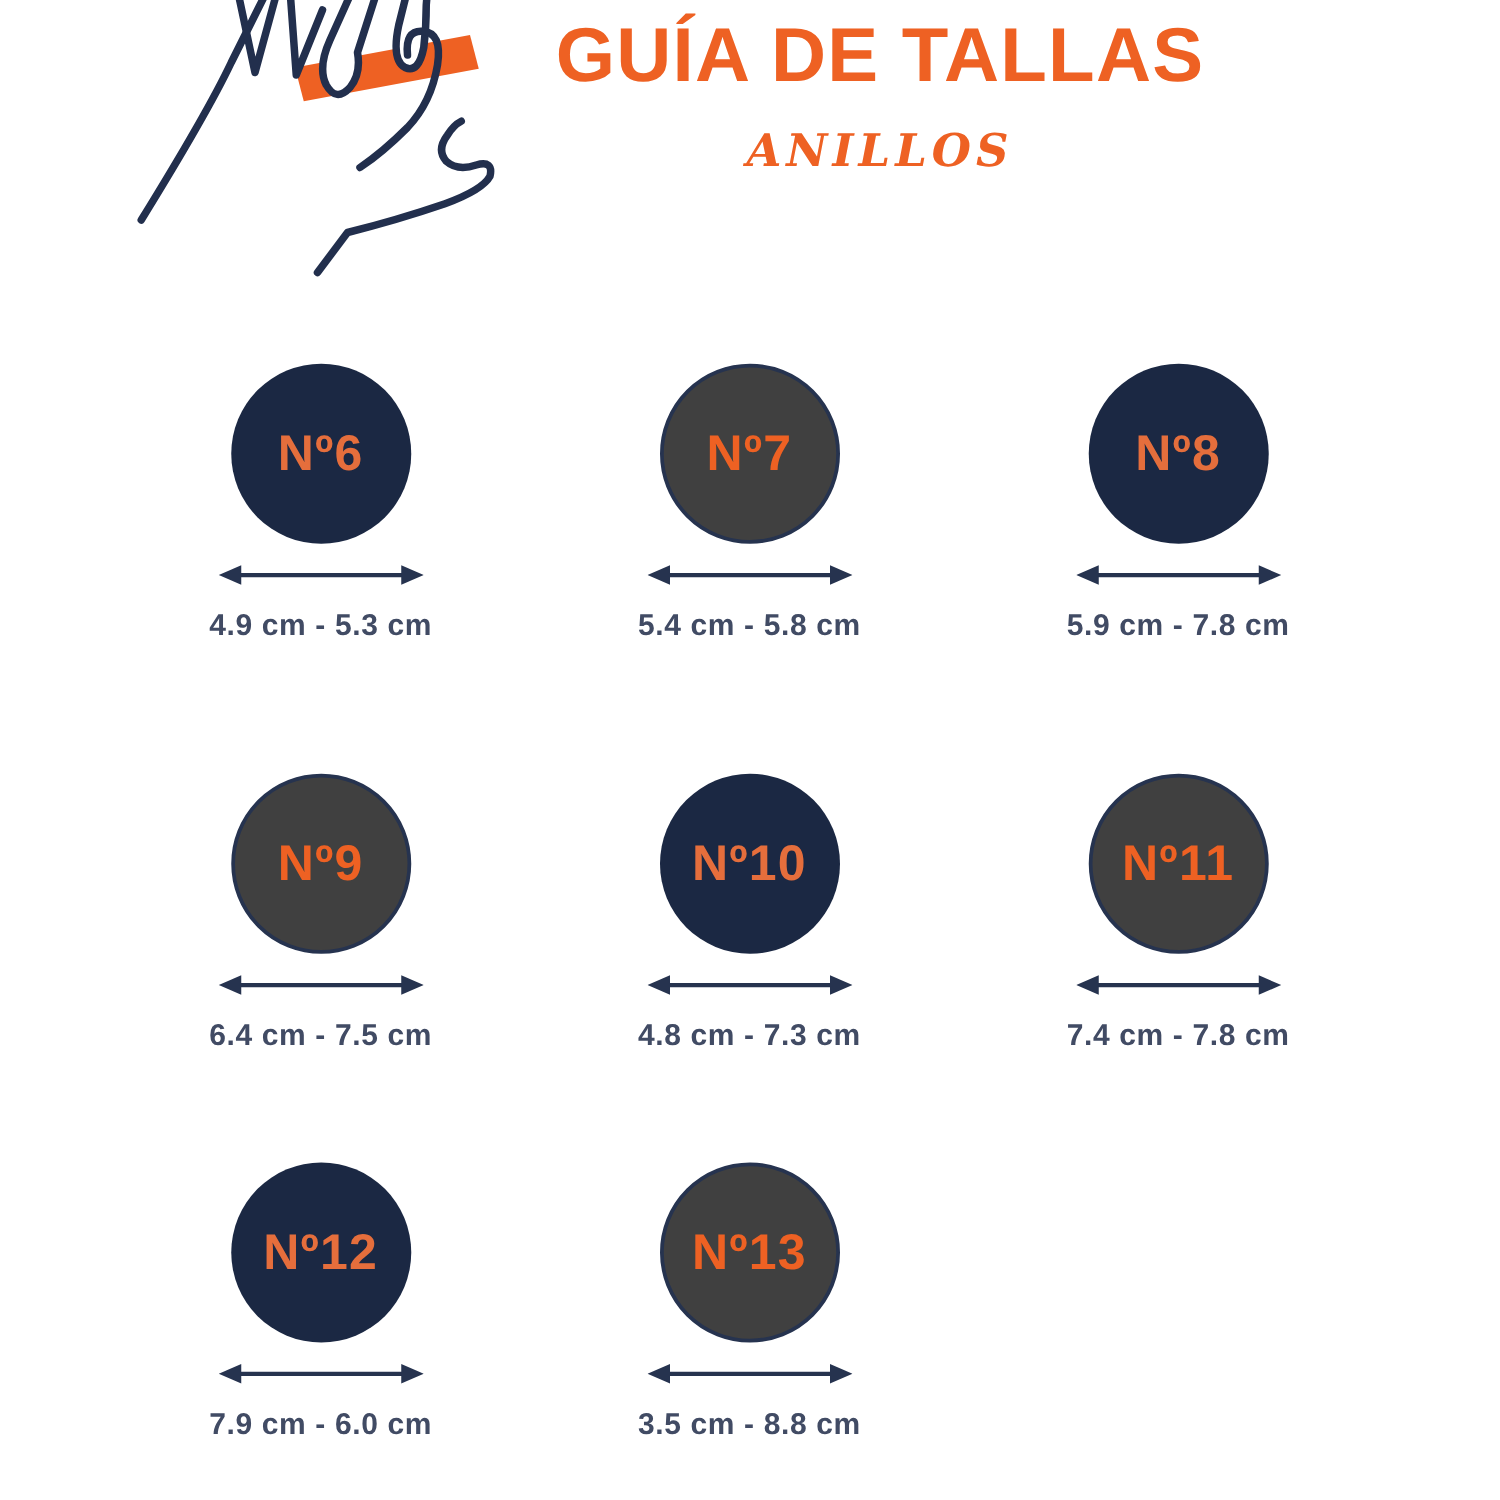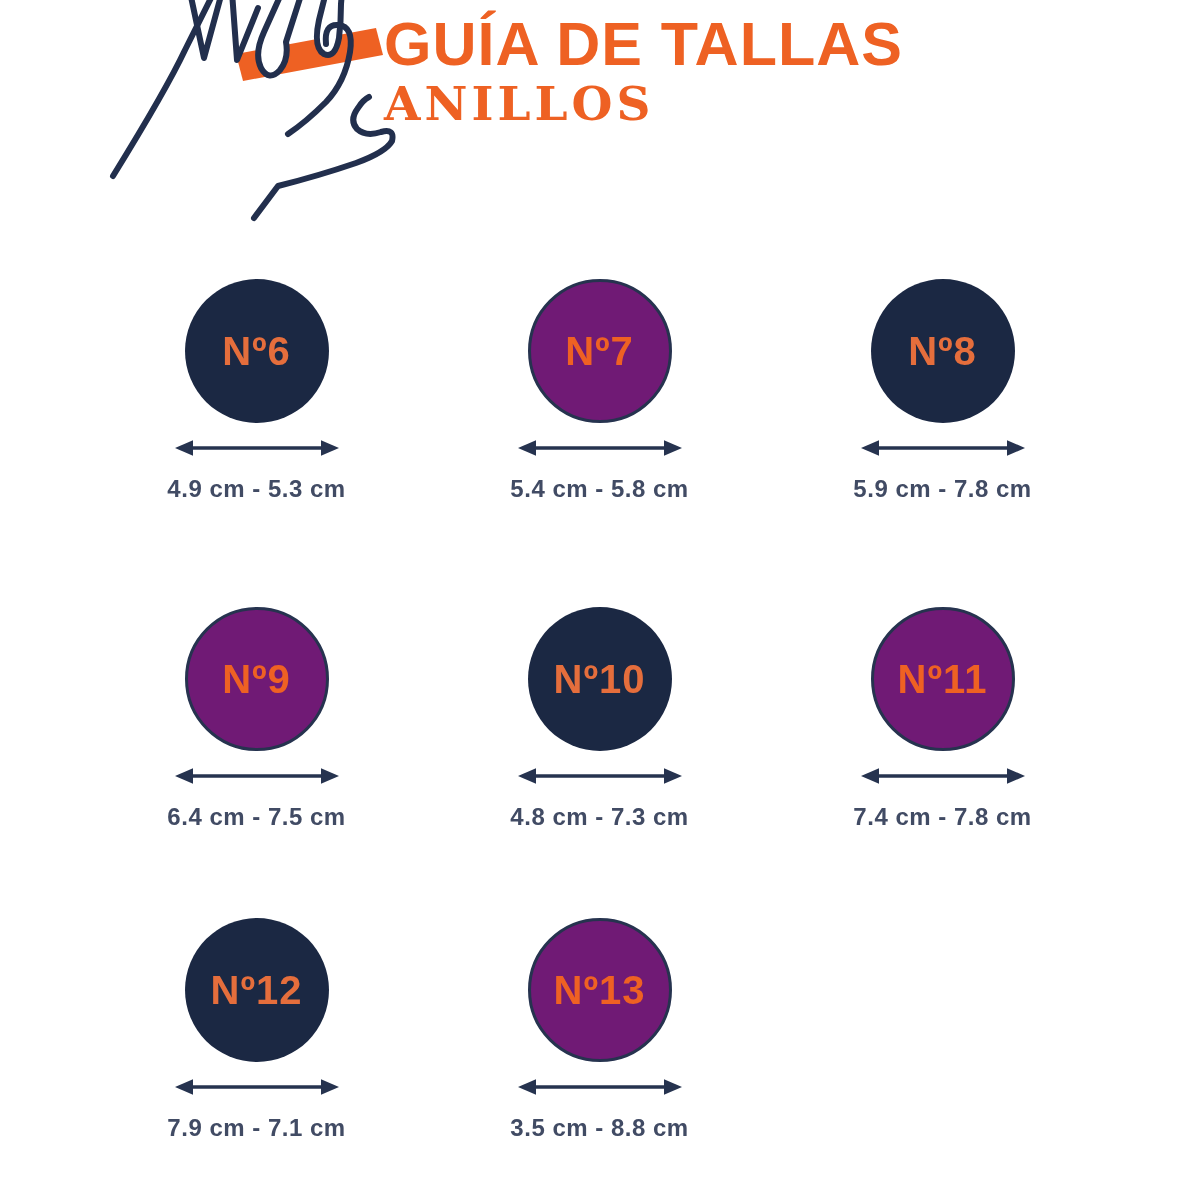--- a/index.html
+++ b/index.html
@@ -15,47 +15,47 @@
     background: #ffffff;
     font-family: "Liberation Sans", sans-serif;
     overflow: hidden;
   }
   .canvas { position: relative; width: 1200px; height: 1200px; background: #ffffff; }
 
   
   .hand-wrap { position: absolute; left: 86px; top: 0; width: 318px; height: 242px; }
 
   
-  .title-block { position: absolute; left: 384px; top: 12px; width: 608px; text-align: left; }
+  .title-block { position: absolute; left: 400px; top: 12px; width: 608px; text-align: center; }
   .title-line1 {
     font-size: 61px; font-weight: bold; color: var(--accent);
     letter-spacing: 1px; line-height: 1.05; white-space: nowrap;
   }
   .title-line2 {
     font-family: "DejaVu Serif", serif;
-    font-weight: bold;
-    font-size: 47px; color: var(--accent);
-    letter-spacing: 4px; margin-top: 0; white-space: nowrap;
+    font-style: italic; font-weight: bold;
+    font-size: 36px; color: var(--accent);
+    letter-spacing: 4px; margin-top: 24px; white-space: nowrap;
   }
 
   
   .size-grid {
-    position: absolute; left: 85px; top: 279px;
+    position: absolute; left: 85px; top: 291px;
     display: grid;
     grid-template-columns: repeat(3, 343px);
     grid-template-rows: 328px 311px 250px;
   }
   .cell { display: flex; flex-direction: column; align-items: center; }
   .circle {
     width: 144px; height: 144px; border-radius: 50%;
     display: flex; align-items: center; justify-content: center;
     flex: 0 0 auto;
   }
   .circle.filled { background: var(--navy-fill); }
-  .circle.outlined { background: #701a75; border: 3px solid var(--navy-line); }
+  .circle.outlined { background: #404040; border: 3px solid var(--navy-line); }
   .num {
     font-size: 40px; font-weight: bold; letter-spacing: 1px;
   }
   .circle.filled .num { color: var(--accent-on-navy); }
   .circle.outlined .num { color: var(--accent); }
   .arrow-wrap { margin-top: 16px; height: 18px; }
   .range {
     margin-top: 18px;
     font-size: 24px; font-weight: bold;
     color: var(--label-text); letter-spacing: 0.5px;
@@ -179,21 +179,21 @@
     <div class="circle filled">
       <span class="num">Nº12</span>
     </div>
     <div class="arrow-wrap">
       <svg width="164" height="18" viewBox="0 0 164 18" xmlns="http://www.w3.org/2000/svg">
         <line x1="13" y1="9" x2="151" y2="9" stroke="#26334f" stroke-width="3.4"></line>
         <polygon points="0,9 18,1.2 18,16.8" fill="#26334f"></polygon>
         <polygon points="164,9 146,1.2 146,16.8" fill="#26334f"></polygon>
       </svg>
     </div>
-    <div class="range">7.9 cm - 7.1 cm</div>
+    <div class="range">7.9 cm - 6.0 cm</div>
   </div>
 
   <div class="cell">
     <div class="circle outlined">
       <span class="num">Nº13</span>
     </div>
     <div class="arrow-wrap">
       <svg width="164" height="18" viewBox="0 0 164 18" xmlns="http://www.w3.org/2000/svg">
         <line x1="13" y1="9" x2="151" y2="9" stroke="#26334f" stroke-width="3.4"></line>
         <polygon points="0,9 18,1.2 18,16.8" fill="#26334f"></polygon>

